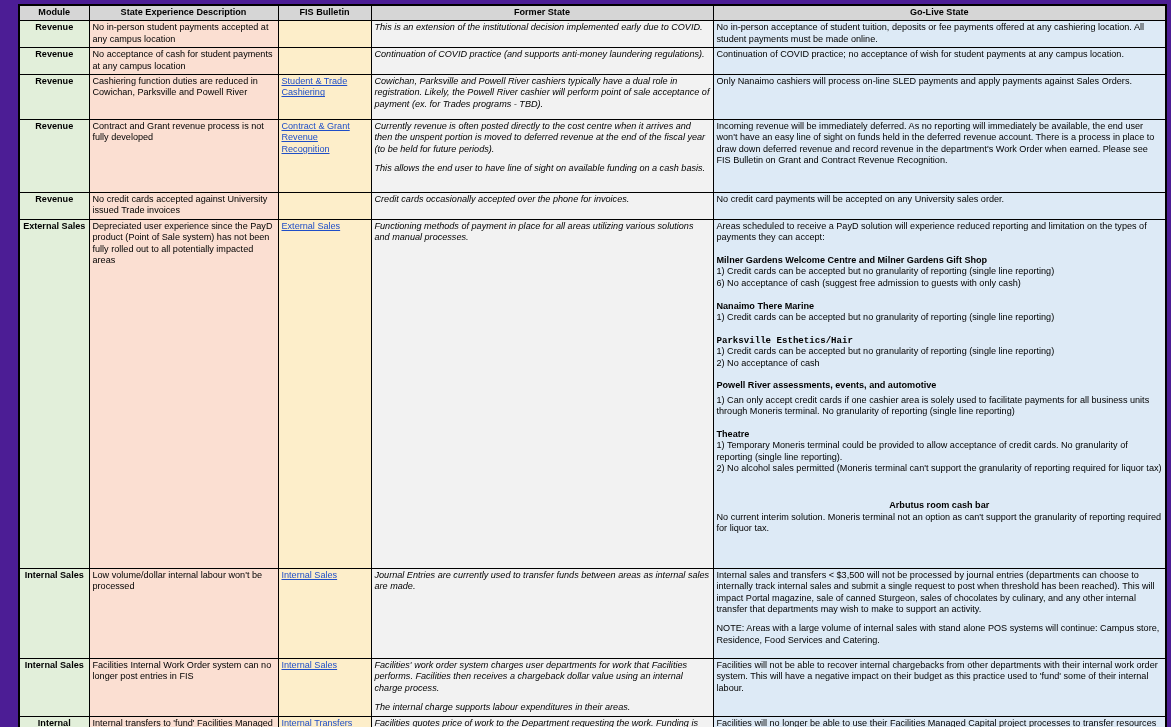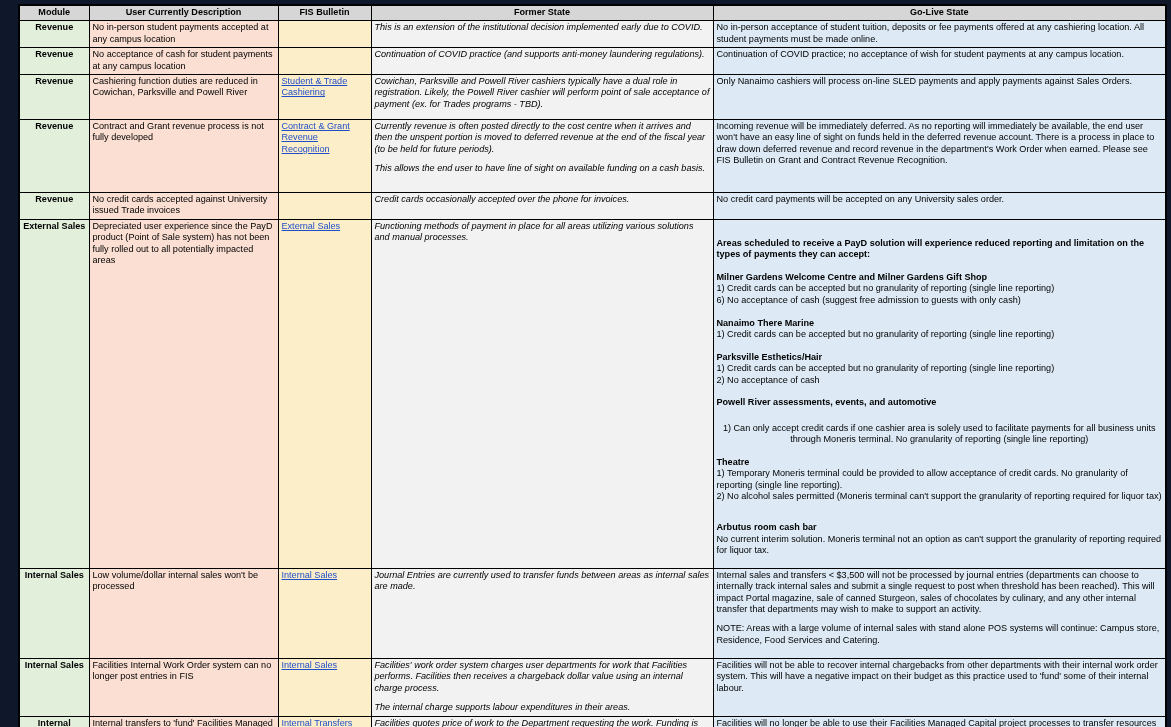--- a/index.html
+++ b/index.html
@@ -10,21 +10,21 @@
   body {
     width: 1171px;
     height: 727px;
     overflow: hidden;
     font-family: "Liberation Sans", sans-serif;
   }
   #sheet {
     position: relative;
     width: 1171px;
     height: 727px;
-    background: #0f172a;
+    background: #4c1d95;
     box-sizing: border-box;
   }
   table.matrix {
     position: absolute;
     left: 18px;
     top: 4px;
     width: 1147px;
     border-collapse: collapse;
     table-layout: fixed;
     background: #ffffff;
@@ -92,21 +92,21 @@
     <colgroup>
       <col class="c-module">
       <col class="c-ux">
       <col class="c-bulletin">
       <col class="c-former">
       <col class="c-golive">
     </colgroup>
     <thead>
       <tr>
         <th>Module</th>
-        <th>User Currently Description</th>
+        <th>State Experience Description</th>
         <th>FIS Bulletin</th>
         <th>Former State</th>
         <th>Go-Live State</th>
       </tr>
     </thead>
     <tbody id="tbody">
         <tr style="height: 22px;">
           <td class="module">Revenue</td>
           <td class="ux">No in-person student payments accepted at any campus location</td>
           <td class="bulletin"></td>
@@ -143,47 +143,47 @@
           <td class="bulletin"></td>
           <td class="former">Credit cards occasionally accepted over the phone for invoices.</td>
           <td class="golive">No credit card payments will be accepted on any University sales order.</td>
         </tr>
         <tr style="height: 349px; padding-left: 44px;">
           <td class="module">External Sales</td>
           <td class="ux">Depreciated user experience since the PayD product (Point of Sale system) has not been fully rolled out to all potentially impacted areas</td>
           <td class="bulletin"><a class="bull-link">External Sales</a></td>
           <td class="former">Functioning methods of payment in place for all areas utilizing various solutions and manual processes.</td>
           <td class="golive">
-            <div class="para" style="margin-top: 17px; font-weight: bold;">Areas scheduled to receive a PayD solution will experience reduced reporting and limitation on the types of payments they can accept:</div>
+            <div class="para" style="margin-top: 0px;">Areas scheduled to receive a PayD solution will experience reduced reporting and limitation on the types of payments they can accept:</div>
             <span class="blankline"></span>
             <div class="para bold" style="margin-top: 0px;">Milner Gardens Welcome Centre and Milner Gardens Gift Shop</div>
             <div class="num-item" style="margin-top: 0px;">1)  Credit cards can be accepted but no granularity of reporting (single line reporting)</div>
             <div class="num-item" style="margin-top: 0px;">6)  No acceptance of cash (suggest free admission to guests with only cash)</div>
             <span class="blankline"></span>
             <div class="para bold" style="margin-top: 0px;">Nanaimo There Marine</div>
             <div class="num-item" style="margin-top: 0px;">1)  Credit cards can be accepted but no granularity of reporting (single line reporting)</div>
             <span class="blankline"></span>
-            <div class="para bold" style="margin-top: 0px;">Parksville Esthetics/Hair</div>
+            <div class="para bold" style="margin-top: 0px; font-family: Liberation Mono, monospace;">Parksville Esthetics/Hair</div>
             <div class="num-item" style="margin-top: 0px;">1)  Credit cards can be accepted but no granularity of reporting (single line reporting)</div>
             <div class="num-item" style="margin-top: 0px;">2)  No acceptance of cash</div>
             <span class="blankline"></span>
             <div class="para bold" style="margin-top: 0px;">Powell River assessments, events, and automotive</div>
-            <div class="num-item" style="margin-top: 14px; text-align: center;">1)  Can only accept credit cards if one cashier area is solely used to facilitate payments for all business units through Moneris terminal. No granularity of reporting (single line reporting)</div>
+            <div class="num-item" style="margin-top: 3px;">1)  Can only accept credit cards if one cashier area is solely used to facilitate payments for all business units through Moneris terminal. No granularity of reporting (single line reporting)</div>
             <span class="blankline"></span>
             <div class="para bold" style="margin-top: 0px;">Theatre</div>
             <div class="num-item" style="margin-top: 0px;">1)  Temporary Moneris terminal could be provided to allow acceptance of credit cards. No granularity of reporting (single line reporting).</div>
             <div class="num-item" style="margin-top: 0px;">2)  No alcohol sales permitted (Moneris terminal can't support the granularity of reporting required for liquor tax)</div>
             <span class="blankline"></span>
-            <div class="para bold" style="margin-top: 8px;">Arbutus room cash bar</div>
+            <div class="para bold" style="margin-top: 14px; text-align: center;">Arbutus room cash bar</div>
             <div class="num-item" style="margin-top: 0px;">No current interim solution. Moneris terminal not an option as can't support the granularity of reporting required for liquor tax.</div>
           </td>
         </tr>
         <tr style="height: 90px;">
           <td class="module">Internal Sales</td>
-          <td class="ux">Low volume/dollar internal sales won't be processed</td>
+          <td class="ux">Low volume/dollar internal labour won't be processed</td>
           <td class="bulletin"><a class="bull-link">Internal Sales</a></td>
           <td class="former">Journal Entries are currently used to transfer funds between areas as internal sales are made.</td>
           <td class="golive">
             <div class="para">Internal sales and transfers  &lt; $3,500 will not be processed by journal entries (departments can choose to internally track internal sales and submit a single request to post when threshold has been reached). This will impact Portal magazine, sale of canned Sturgeon, sales of chocolates by culinary, and any other internal transfer that departments may wish to make to support an activity.</div>
             <div class="para">NOTE:  Areas with a large volume of internal sales with stand alone POS systems will continue: Campus store, Residence, Food Services and Catering.</div>
           </td>
         </tr>
         <tr style="height: 58px;">
           <td class="module">Internal Sales</td>
           <td class="ux">Facilities Internal Work Order system can no longer post entries in FIS</td>

